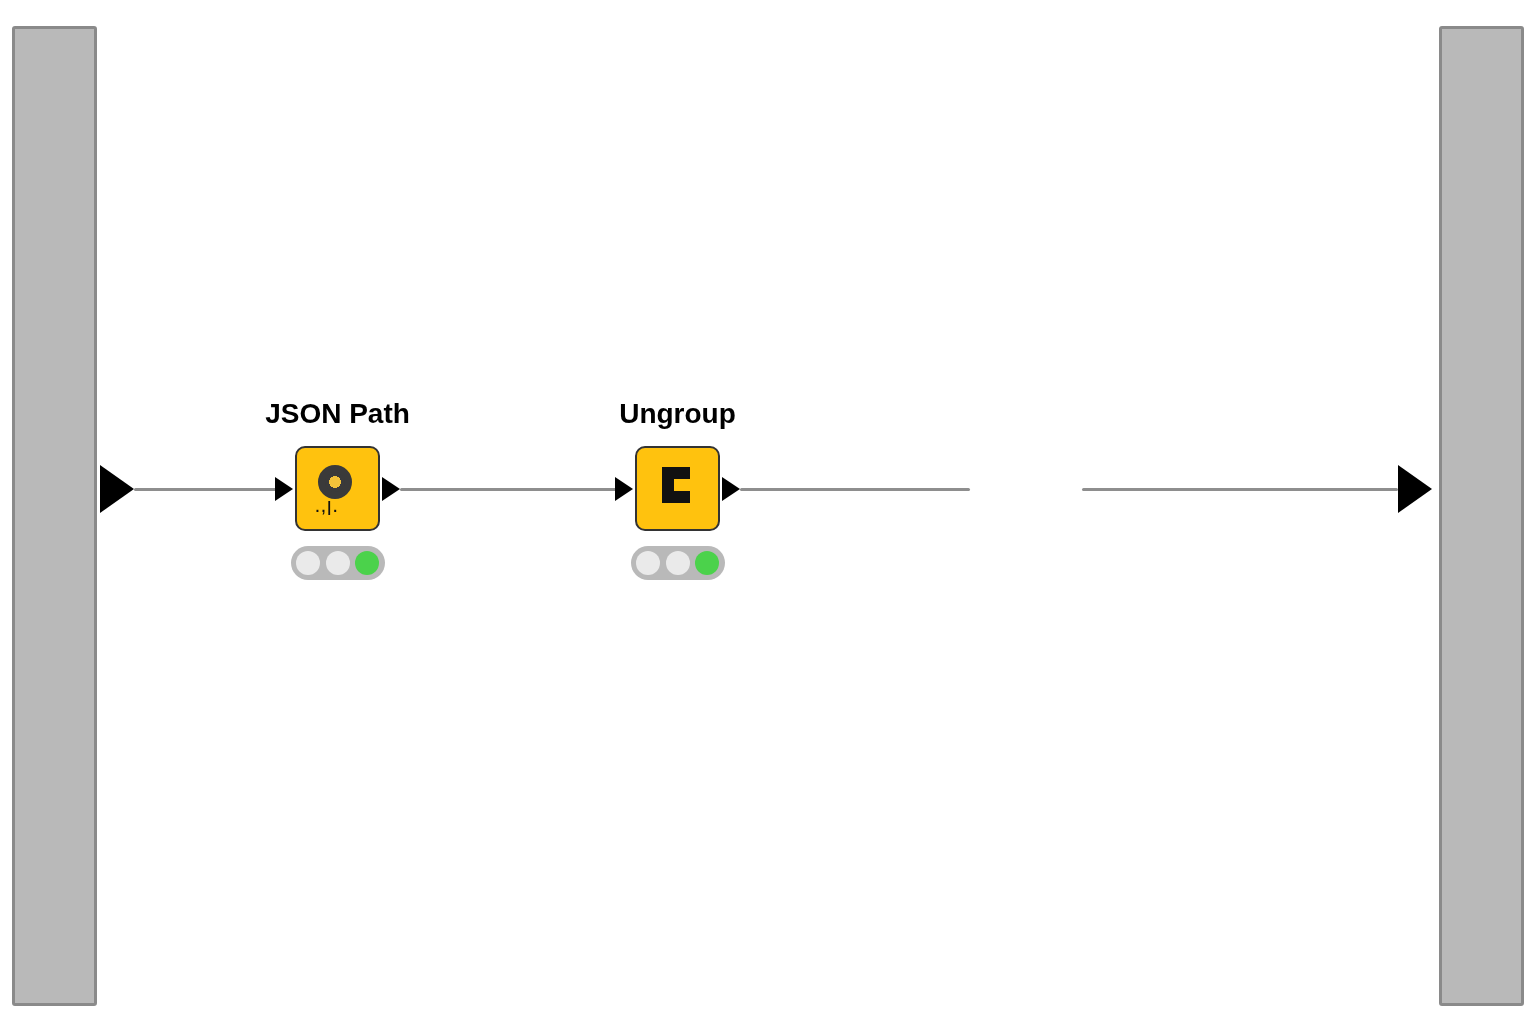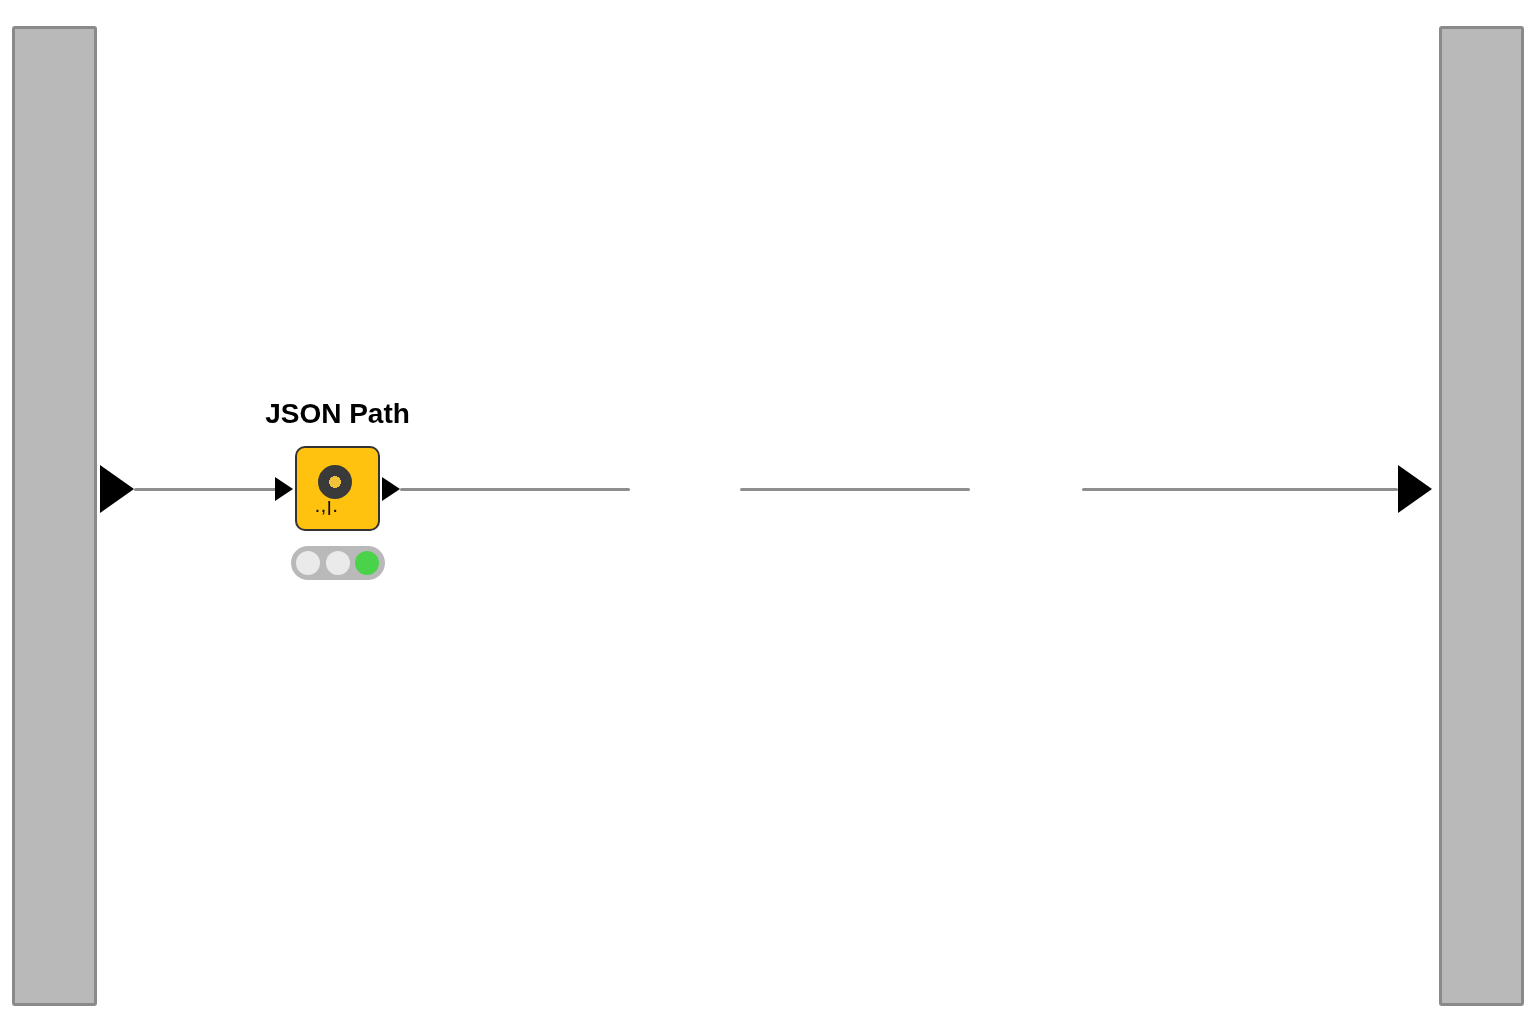--- a/index.html
+++ b/index.html
@@ -70,15 +70,32 @@
         <div class="json-ticks">.,|.</div>
       </div>
     </div>
     <div class="status">
       <div class="dot"></div>
       <div class="dot"></div>
       <div class="dot on-green"></div>
     </div>
   </div>
 
+  <div class="node" style="left:635px;top:446px">
+    <div class="node-label">Ungroup</div>
+    <div class="node-body">
+      <div class="port port-in"></div>
+      <div class="port port-out"></div>
+      <div class="icon-wrap">
+        <svg class="ungroup-svg" viewBox="0 0 48 48">
+          <path d="M40 6 L40 18 L24 18 L24 30 L40 30 L40 42 L12 42 L12 6 Z" fill="#111"></path>
+        </svg>
+      </div>
+    </div>
+    <div class="status">
+      <div class="dot"></div>
+      <div class="dot"></div>
+      <div class="dot on-green"></div>
+    </div>
+  </div>
 
 
 </div>
 
 </body></html>

